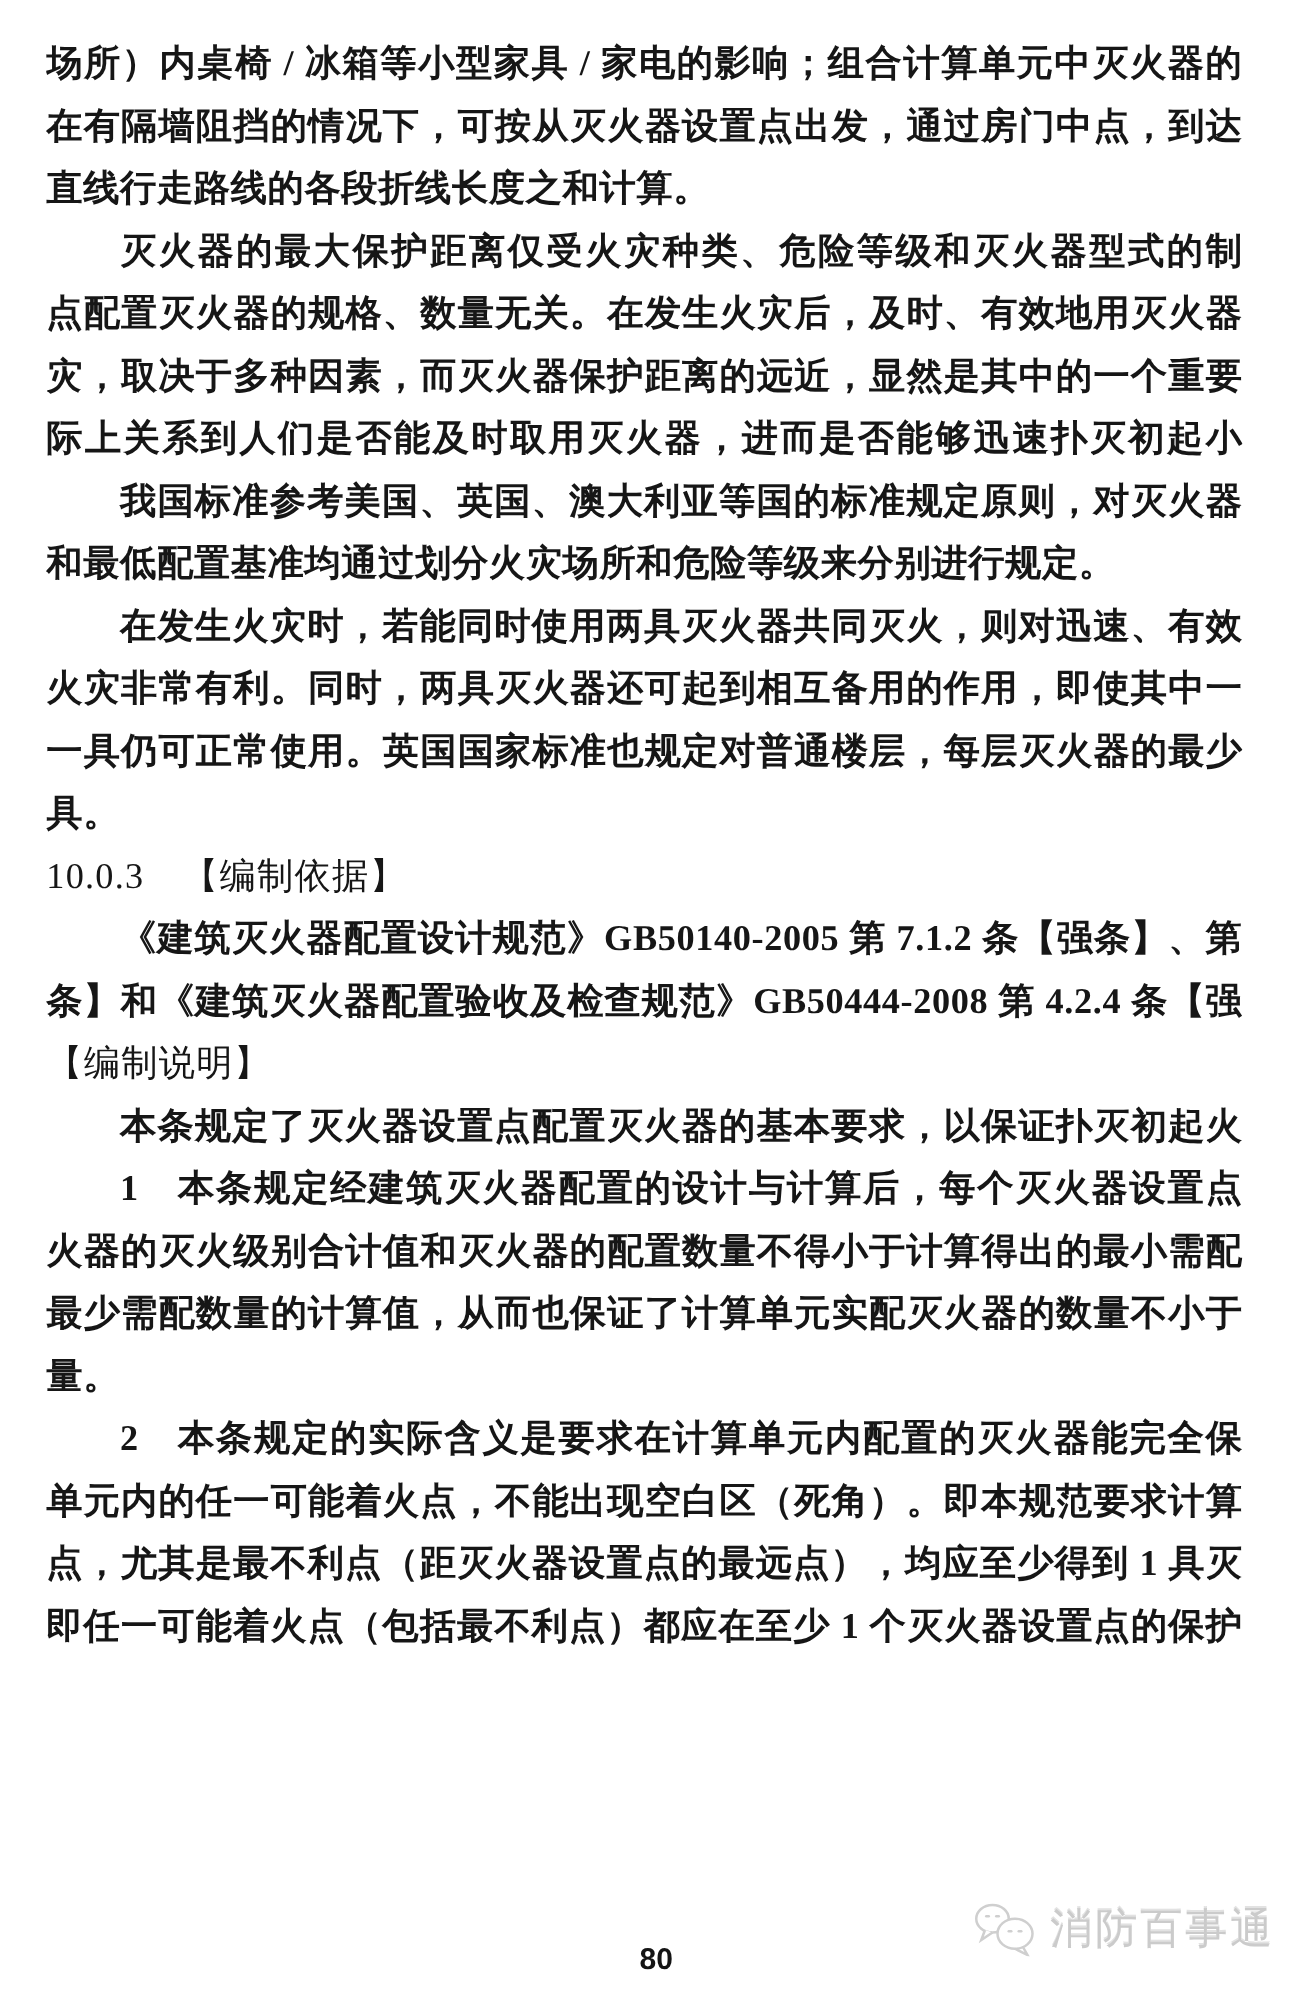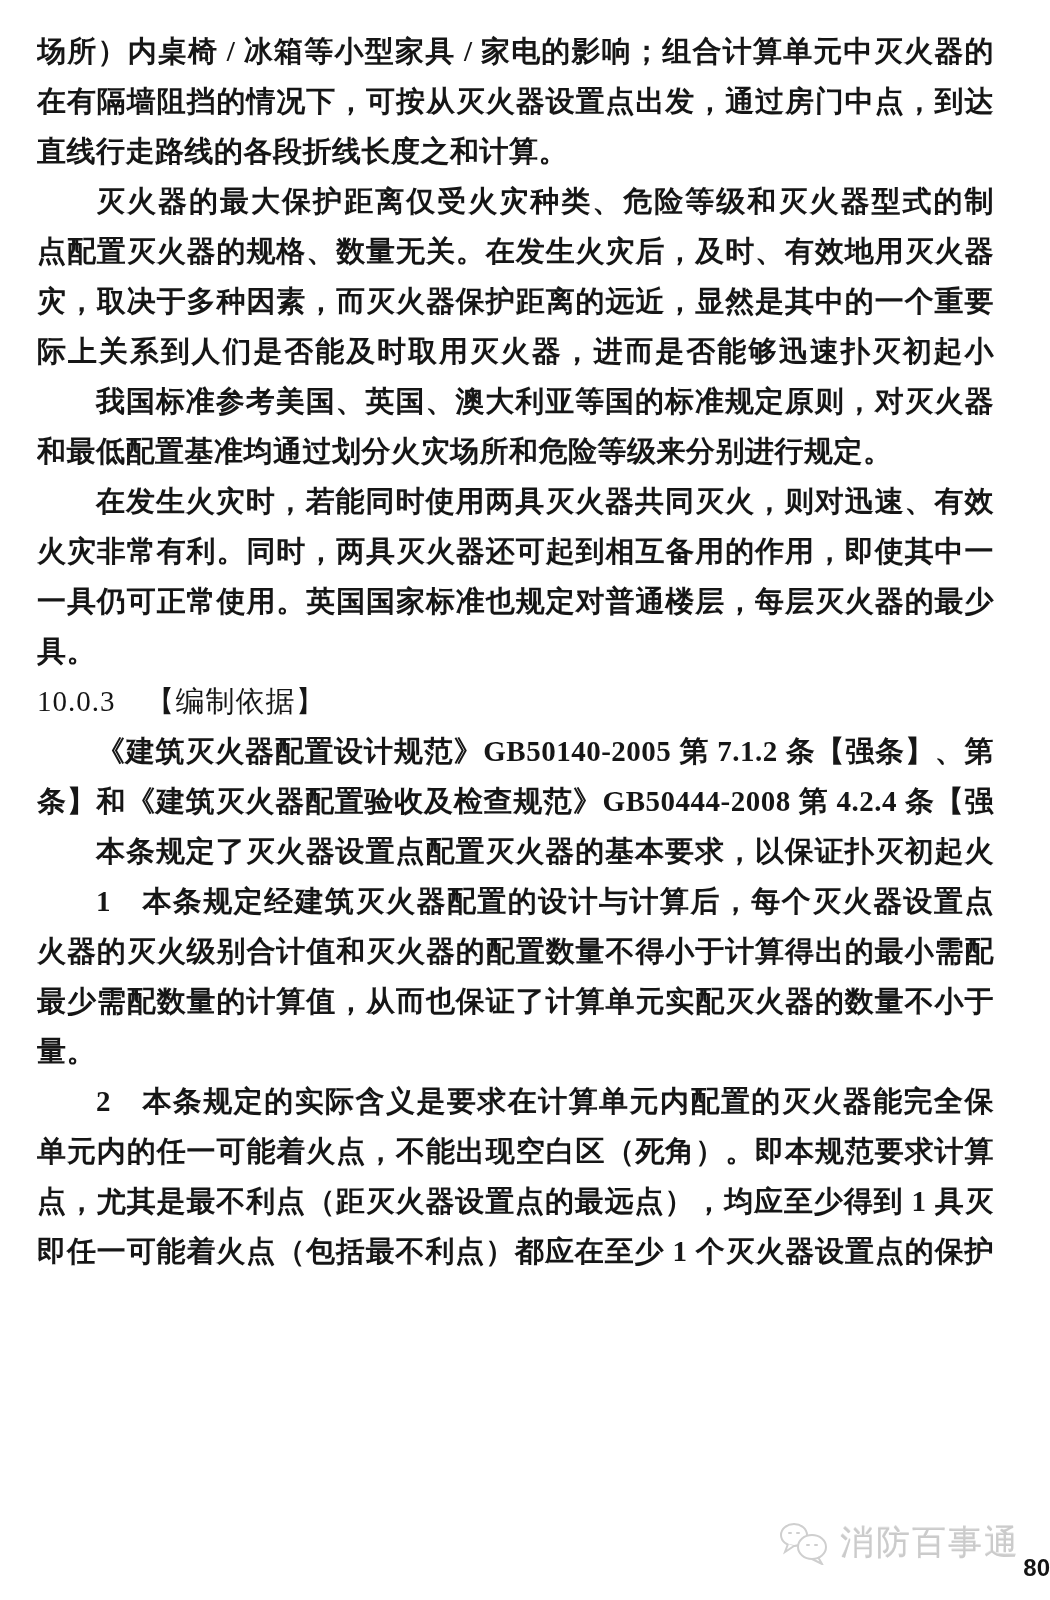--- a/index.html
+++ b/index.html
@@ -17,21 +17,21 @@
   .st{text-align-last:justify;}     
   .ind{padding-left:59px;}          
   .hd{font-weight:400;letter-spacing:1px;}
   .watermark{
     position:absolute;top:1520px;right:30px;display:flex;align-items:center;gap:10px;
     color:#cbcbcb;font-size:34px;font-weight:400;letter-spacing:2px;
     text-shadow:0 1px 0 #ffffff, 0 -1px 0 #e2e2e2;
   }
   .watermark svg{display:block;}
   .pagenum{
-    position:absolute;top:1554px;left:0;width:100%;text-align:right;
+    position:absolute;top:1554px;left:0;width:100%;text-align:center;
     font-size:24px;font-weight:700;color:#141414;
     font-family:"Liberation Sans","DejaVu Sans",sans-serif;
   }
 </style>
 </head>
 <body>
 
 <div class="page">
   <div class="content">
     <p class="ln st">场所）内桌椅 / 冰箱等小型家具 / 家电的影响；组合计算单元中灭火器的保护距离，</p>
@@ -43,20 +43,21 @@
     <p class="ln st">际上关系到人们是否能及时取用灭火器，进而是否能够迅速扑灭初起小火，或者是否</p>
     <p class="ln st ind">我国标准参考美国、英国、澳大利亚等国的标准规定原则，对灭火器的保护距离</p>
     <p class="ln">和最低配置基准均通过划分火灾场所和危险等级来分别进行规定。</p>
     <p class="ln st ind">在发生火灾时，若能同时使用两具灭火器共同灭火，则对迅速、有效地扑灭初起</p>
     <p class="ln st">火灾非常有利。同时，两具灭火器还可起到相互备用的作用，即使其中一具失效，另</p>
     <p class="ln st">一具仍可正常使用。英国国家标准也规定对普通楼层，每层灭火器的最少配置数量为 2</p>
     <p class="ln">具。</p>
     <p class="ln hd">10.0.3　【编制依据】</p>
     <p class="ln st ind">《建筑灭火器配置设计规范》GB50140-2005 第 7.1.2 条【强条】、第 7.1.3 条【强</p>
     <p class="ln">条】和《建筑灭火器配置验收及检查规范》GB50444-2008 第 4.2.4 条【强条】。</p>
+    <p class="ln hd">【编制说明】</p>
     <p class="ln st ind">本条规定了灭火器设置点配置灭火器的基本要求，以保证扑灭初起火灾的最低灭</p>
     <p class="ln st ind">1　本条规定经建筑灭火器配置的设计与计算后，每个灭火器设置点实配的各具灭</p>
     <p class="ln st">火器的灭火级别合计值和灭火器的配置数量不得小于计算得出的最小需配灭火级别和</p>
     <p class="ln st">最少需配数量的计算值，从而也保证了计算单元实配灭火器的数量不小于最少需配数</p>
     <p class="ln">量。</p>
     <p class="ln st ind">2　本条规定的实际含义是要求在计算单元内配置的灭火器能完全保护到该计算</p>
     <p class="ln st">单元内的任一可能着火点，不能出现空白区（死角）。即本规范要求计算单元内的任一</p>
     <p class="ln st">点，尤其是最不利点（距灭火器设置点的最远点），均应至少得到 1 具灭火器的保护，</p>
     <p class="ln st">即任一可能着火点（包括最不利点）都应在至少 1 个灭火器设置点的保护圆（以灭火</p>
   </div>

